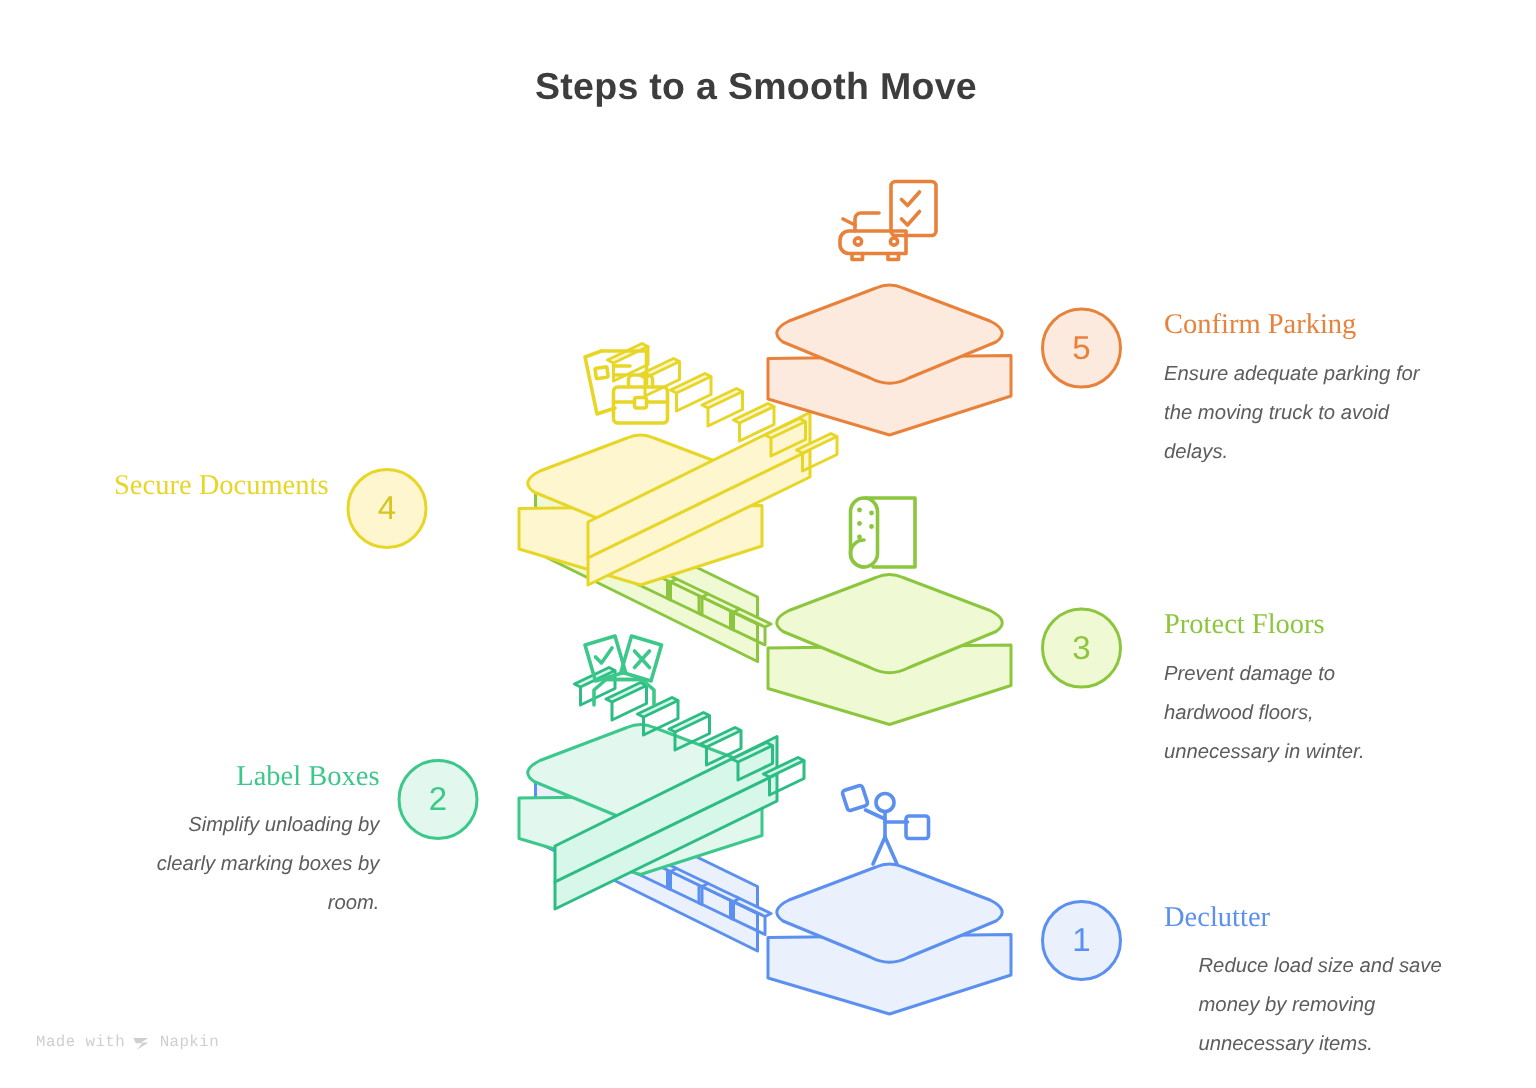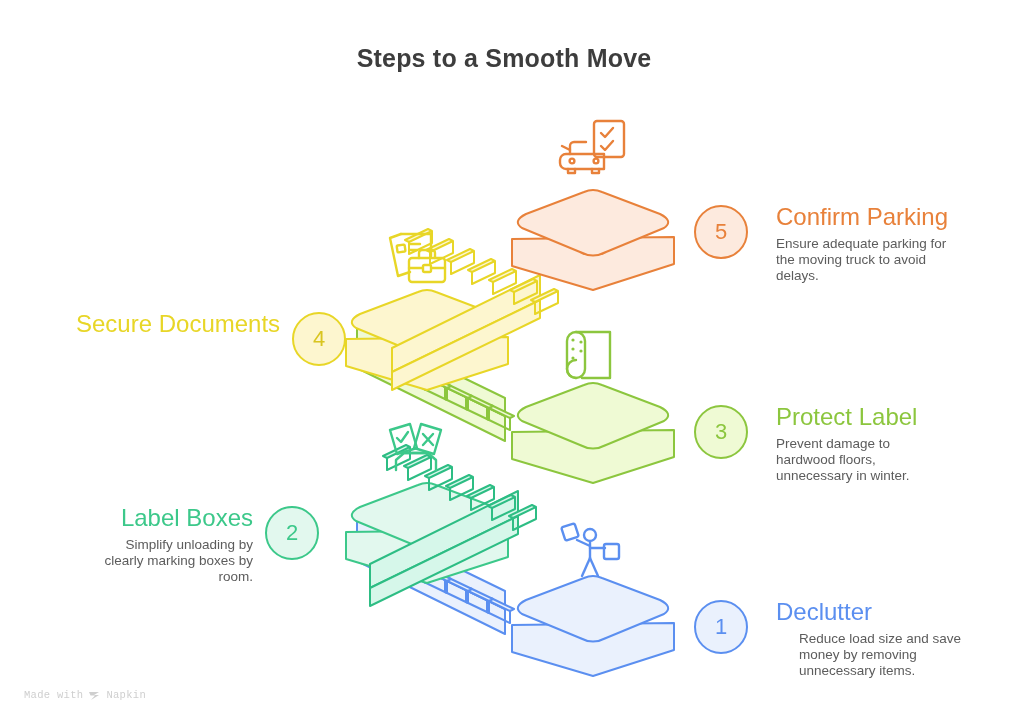--- a/index.html
+++ b/index.html
@@ -22,22 +22,22 @@
   .num-circle{
     width:54px;height:54px;border-radius:50%;
     border:2px solid #ccc;background:#fff;
     display:flex;align-items:center;justify-content:center;
     font-size:22px;flex:0 0 auto;box-sizing:border-box;
   }
   .step-text{display:flex;flex-direction:column;}
   .step-block.right .step-text{margin-left:28px;text-align:left;align-items:flex-start;}
   .step-block.left  .step-text{margin-right:12px;text-align:right;align-items:flex-end;}
 
-  .step-title{font-size:24px;line-height:24px;margin-bottom:7px;white-space:nowrap;}
-  .step-desc{font-size:13.5px;line-height:16px;color:#5c5c5c;}
+  .step-title{font-size:19px;line-height:24px;margin-bottom:7px;white-space:nowrap;font-family:Liberation Serif, serif;}
+  .step-desc{font-size:13.5px;line-height:26px;color:#5c5c5c;font-style:italic;}
 
   .deco-icon{position:absolute;}
 
   #watermark{
     position:absolute;left:24px;top:689px;
     display:flex;align-items:center;gap:5px;
     font-size:10.5px;color:#cfcfcf;letter-spacing:.3px;font-family:Liberation Mono, monospace;
   }
 </style>
 </head>
@@ -254,21 +254,21 @@
   <div class="step-text">
     <div class="step-title" style="color:#e8d627;">Secure Documents</div>
   </div>
 </div>
 
 <div class="step-block right" style="left:694px;top:405px;">
   <div class="num-circle" style="border-color:#8cc63e;background:#effad4;color:#8cc63e;">
     <span>3</span>
   </div>
   <div class="step-text">
-    <div class="step-title" style="color:#8cc63e;">Protect Label</div>
+    <div class="step-title" style="color:#8cc63e;">Protect Floors</div>
     <div class="step-desc" style="max-width:146px;">Prevent damage to hardwood floors, unnecessary in winter.</div>
   </div>
 </div>
 
 <div class="step-block left" style="left:98px;top:506px;">
   <div class="num-circle" style="border-color:#3cc88a;background:#e2f8ee;color:#3cc88a;">
     <span>2</span>
   </div>
   <div class="step-text">
     <div class="step-title" style="color:#3cc88a;">Label Boxes</div>

